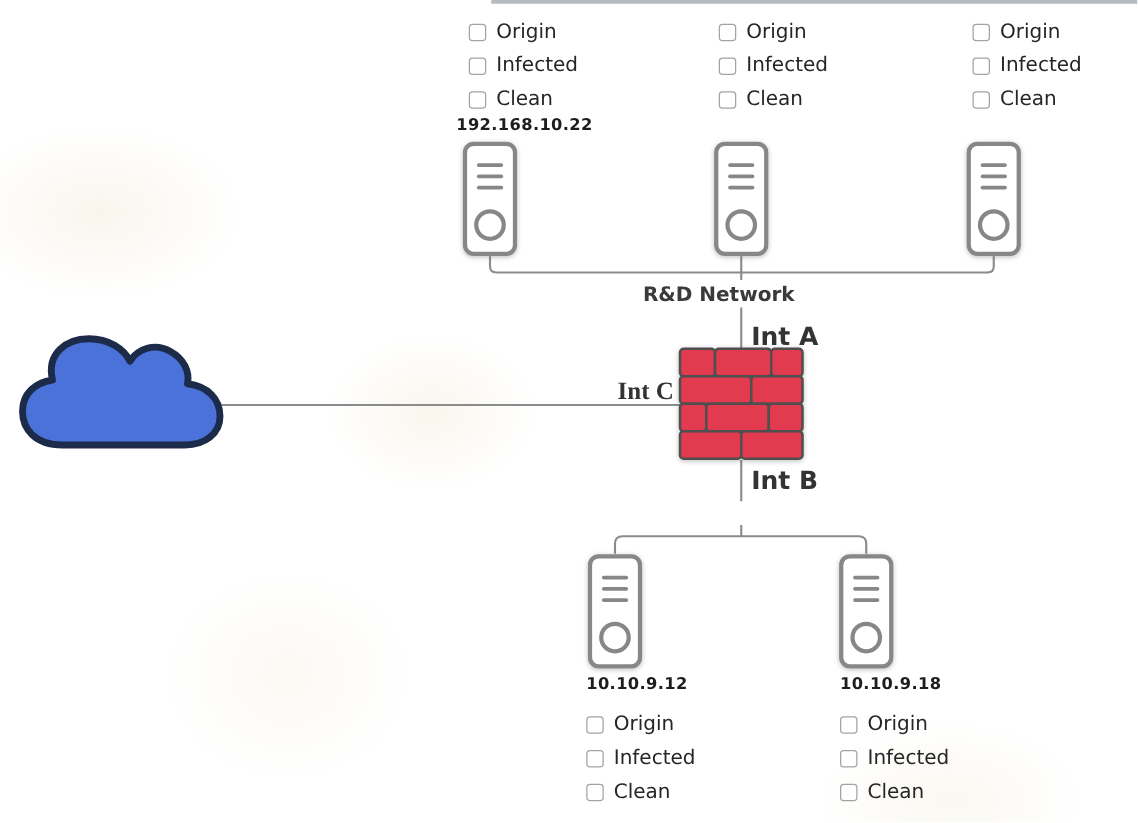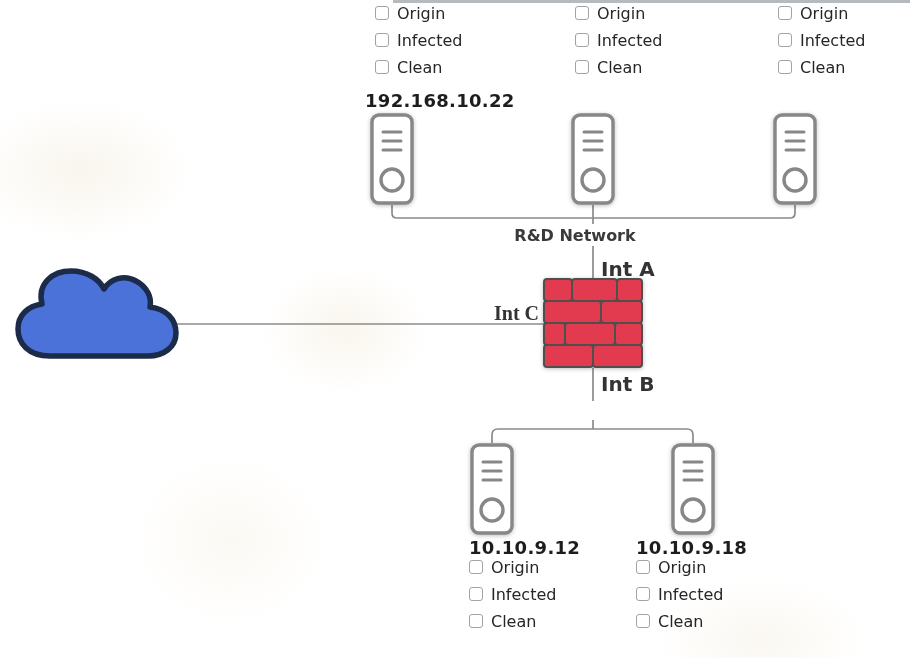--- a/index.html
+++ b/index.html
@@ -10,28 +10,28 @@
       radial-gradient(160px 100px at 80px 170px, rgba(242,234,216,.45), rgba(242,234,216,0) 70%),
       radial-gradient(120px 90px at 345px 330px, rgba(244,237,220,.5), rgba(244,237,220,0) 70%),
       radial-gradient(140px 120px at 230px 540px, rgba(246,240,226,.4), rgba(246,240,226,0) 70%),
       radial-gradient(150px 90px at 760px 640px, rgba(244,237,220,.4), rgba(244,237,220,0) 70%),
       #ffffff;
   }
   .top-artifact{position:absolute;left:393px;top:0;width:517px;height:3px;background:#8f959c;opacity:.65;}
   .layer{position:absolute;left:0;top:0;width:910px;height:658px;}
   .shadowed{filter:drop-shadow(0 1.5px 2px rgba(70,70,70,.35));}
   .host{position:absolute;}
-  .cbrow{display:flex;align-items:flex-start;height:27px;gap:8px;cursor:pointer;}
+  .cbrow{display:flex;align-items:flex-end;height:27px;gap:8px;cursor:pointer;}
   .host.top .cbrow{padding-left:10px;}
   .cbrow input[type=checkbox]{
     appearance:none;-webkit-appearance:none;width:14px;height:14px;flex:0 0 14px;
     border:1.6px solid #a3a3a3;border-radius:3px;background:#fff;margin:0;box-sizing:border-box;cursor:pointer;
   }
   .cbl{font-size:16px;color:#262626;line-height:1;}
-  .ip{font-weight:bold;font-size:18px;letter-spacing:.3px;color:#1d1d1d;height:26px;display:flex;align-items:center;white-space:nowrap;}
+  .ip{font-weight:bold;font-size:13px;letter-spacing:.3px;color:#1d1d1d;height:26px;display:flex;align-items:center;white-space:nowrap;}
   .netlabel{position:absolute;font-weight:bold;font-size:16px;color:#3a3a3a;text-align:center;white-space:nowrap;}
   .intlabel{position:absolute;font-weight:bold;font-size:20px;color:#333;white-space:nowrap;}
 </style>
 </head>
 <body>
 
 <div class="stage">
 
   <div class="top-artifact"></div>
 
@@ -148,21 +148,21 @@
     <label class="cbrow">
       <input type="checkbox" style="">
       <span class="cbl">Infected</span>
     </label>
     <label class="cbrow">
       <input type="checkbox" style="">
       <span class="cbl">Clean</span>
     </label>
   </div>
 
-  <div class="host bottom" style="left:636px;top:534px;">
+  <div class="host bottom" style="left:672px;top:534px;">
     <div class="ip">10.10.9.18</div>
     <label class="cbrow">
       <input type="checkbox" style="">
       <span class="cbl">Origin</span>
     </label>
     <label class="cbrow">
       <input type="checkbox" style="">
       <span class="cbl">Infected</span>
     </label>
     <label class="cbrow">

